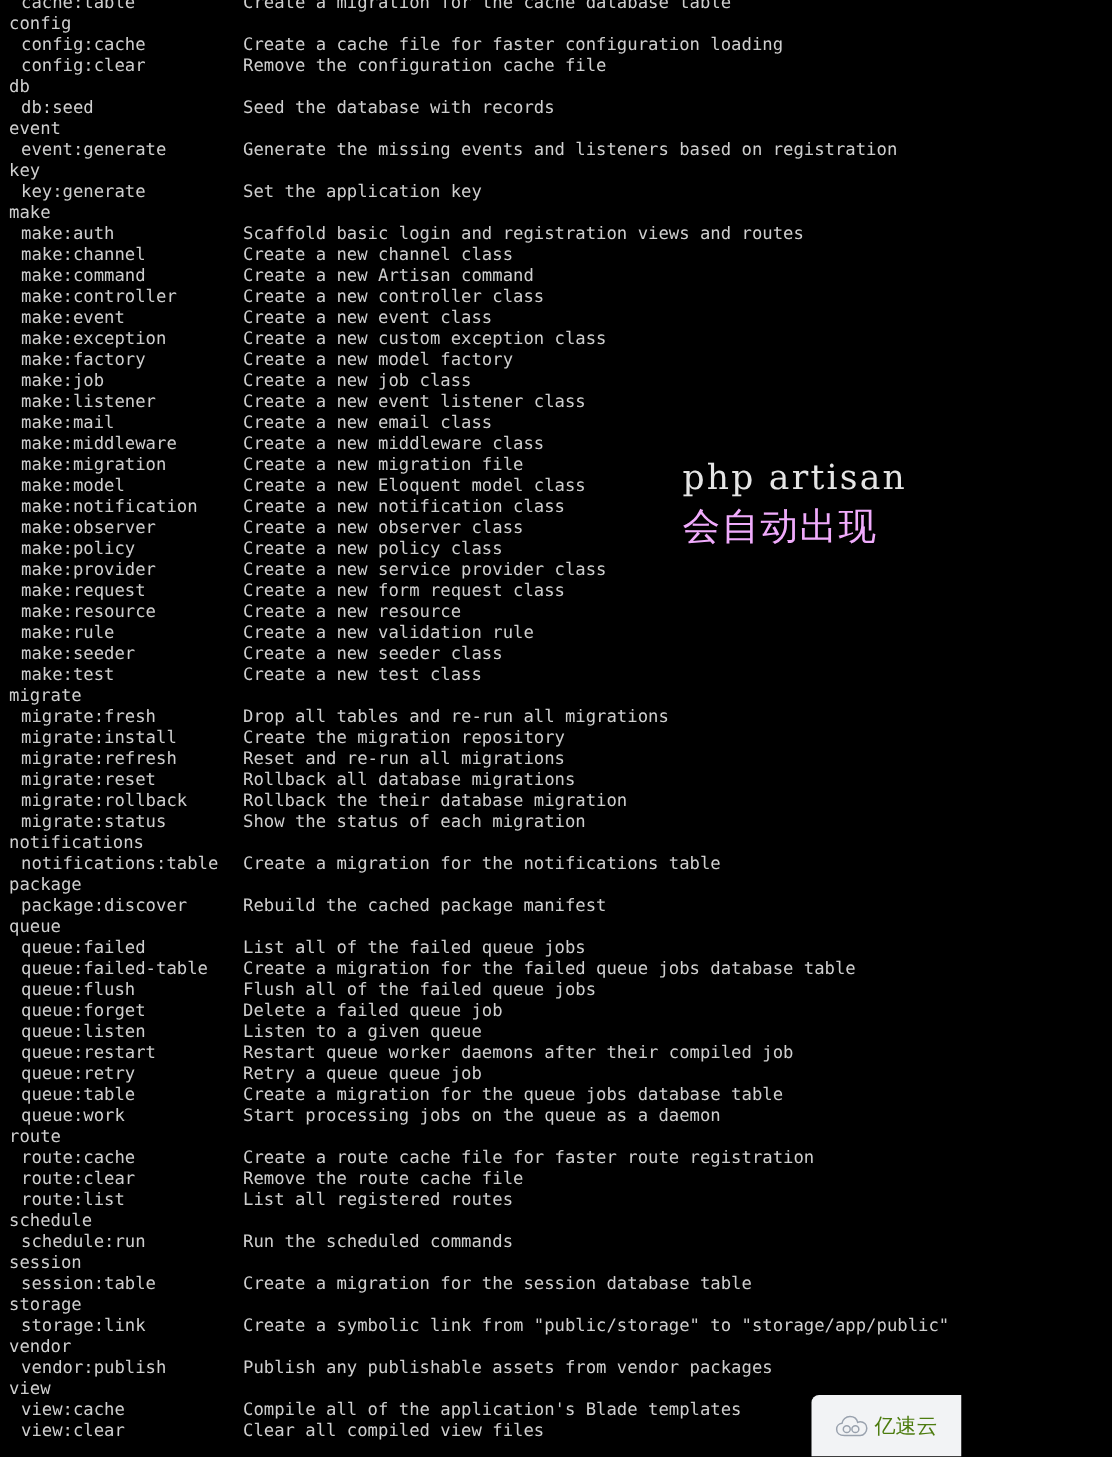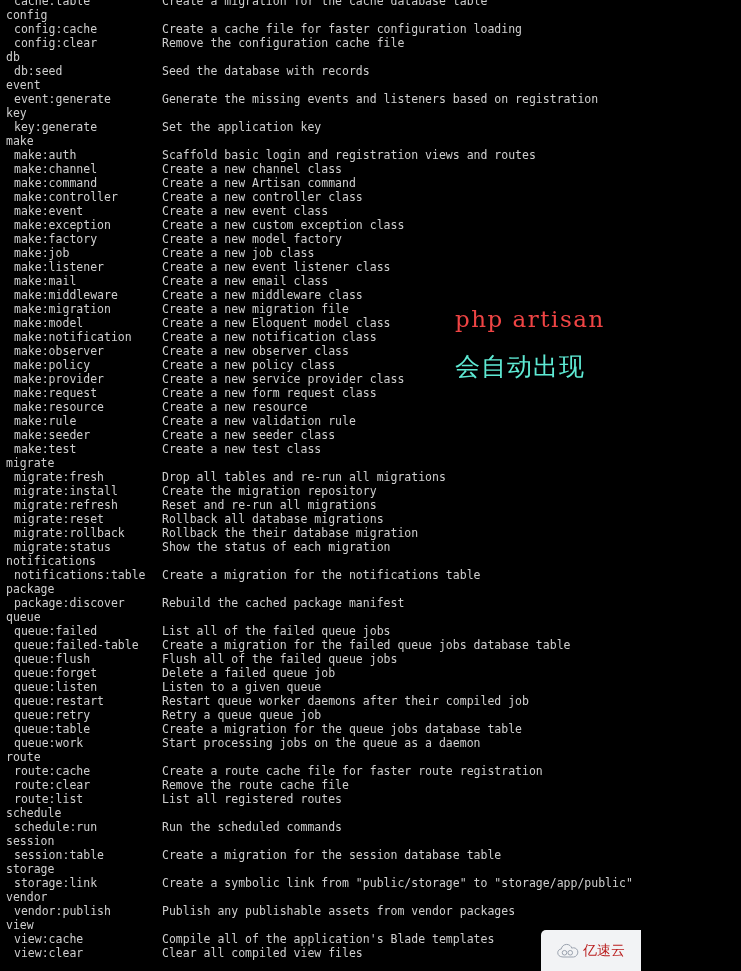--- a/index.html
+++ b/index.html
@@ -72,31 +72,31 @@
     top: 306px;
     color: #c8763c;
     font-family: "DejaVu Serif", "Liberation Serif", serif;
     line-height: 1.18;
     pointer-events: none;
   }
   #annotation .anno-line1 {
     display: block;
     font-size: 23px;
     letter-spacing: 1.5px;
-    color: #ef4444;
+    color: #e5e5e5;
     white-space: pre;
     text-align: center;
   }
   #annotation .anno-line2 {
     display: block;
     font-size: 25px;
     letter-spacing: 1px;
-    color: #5eead4;
+    color: #f0abfc;
     white-space: pre;
-    margin-top: 19px;
+    margin-top: 3px;
   }
 
   
   #watermark {
     position: absolute;
     right: 0px;
     bottom: 0px;
     width: 100px;
     height: 41px;
     background: #f2f3f5;
@@ -108,21 +108,21 @@
   }
   #watermark .wm-logo {
     width: 22px;
     height: 16px;
     display: block;
     flex: 0 0 auto;
   }
   #watermark .wm-text {
     font-family: Liberation Mono, monospace;
     font-size: 14px;
-    color: #b91c1c;
+    color: #4d7c0f;
     letter-spacing: 0px;
     white-space: nowrap;
   }
 </style>
 </head>
 <body>
 
 <div id="terminal">
 
   <div id="console-lines">

